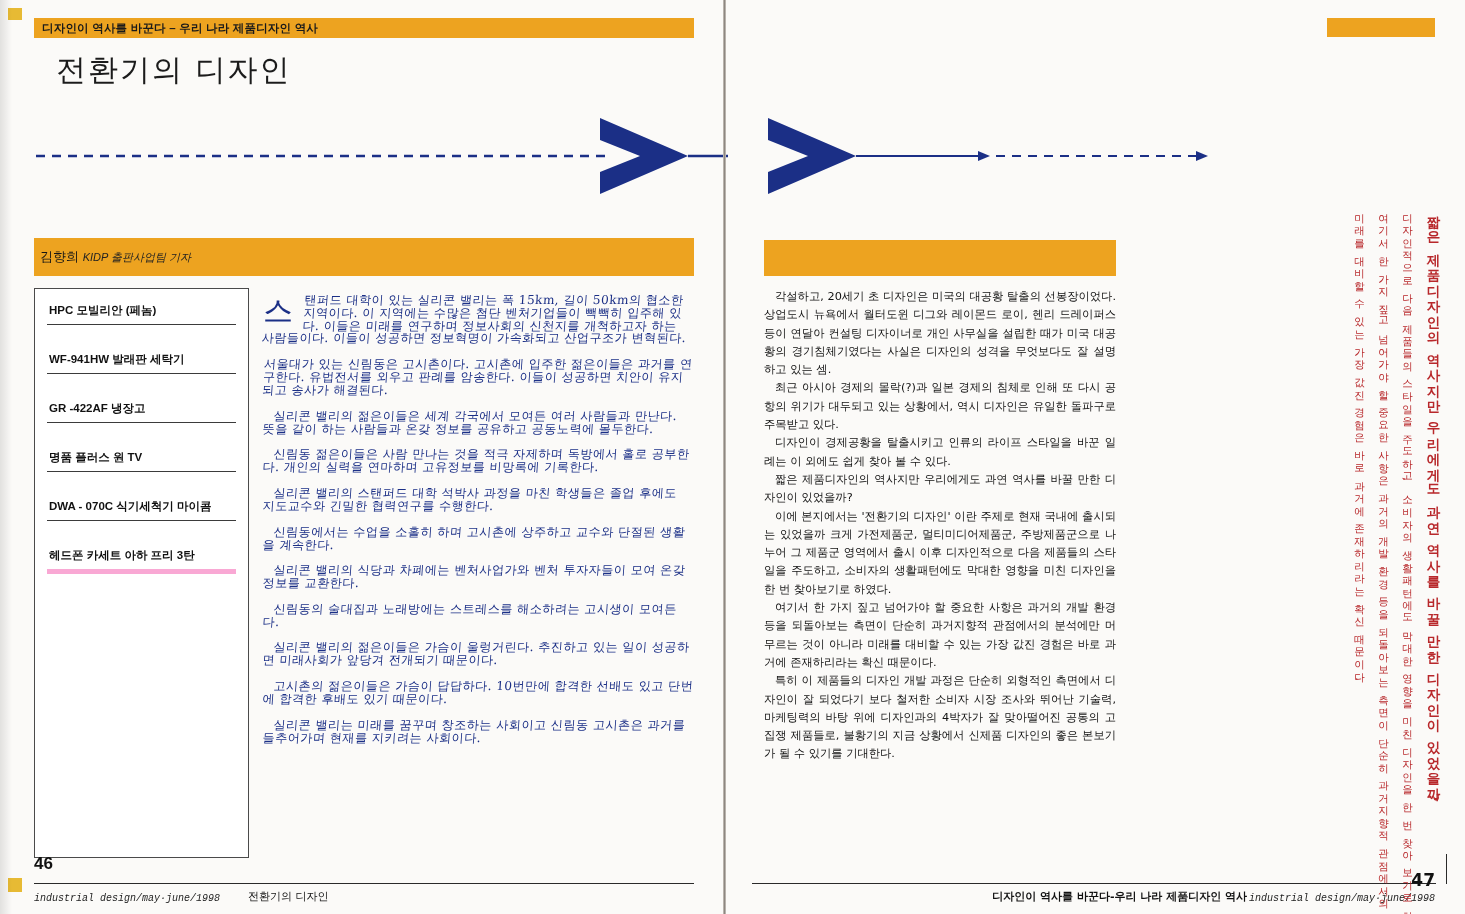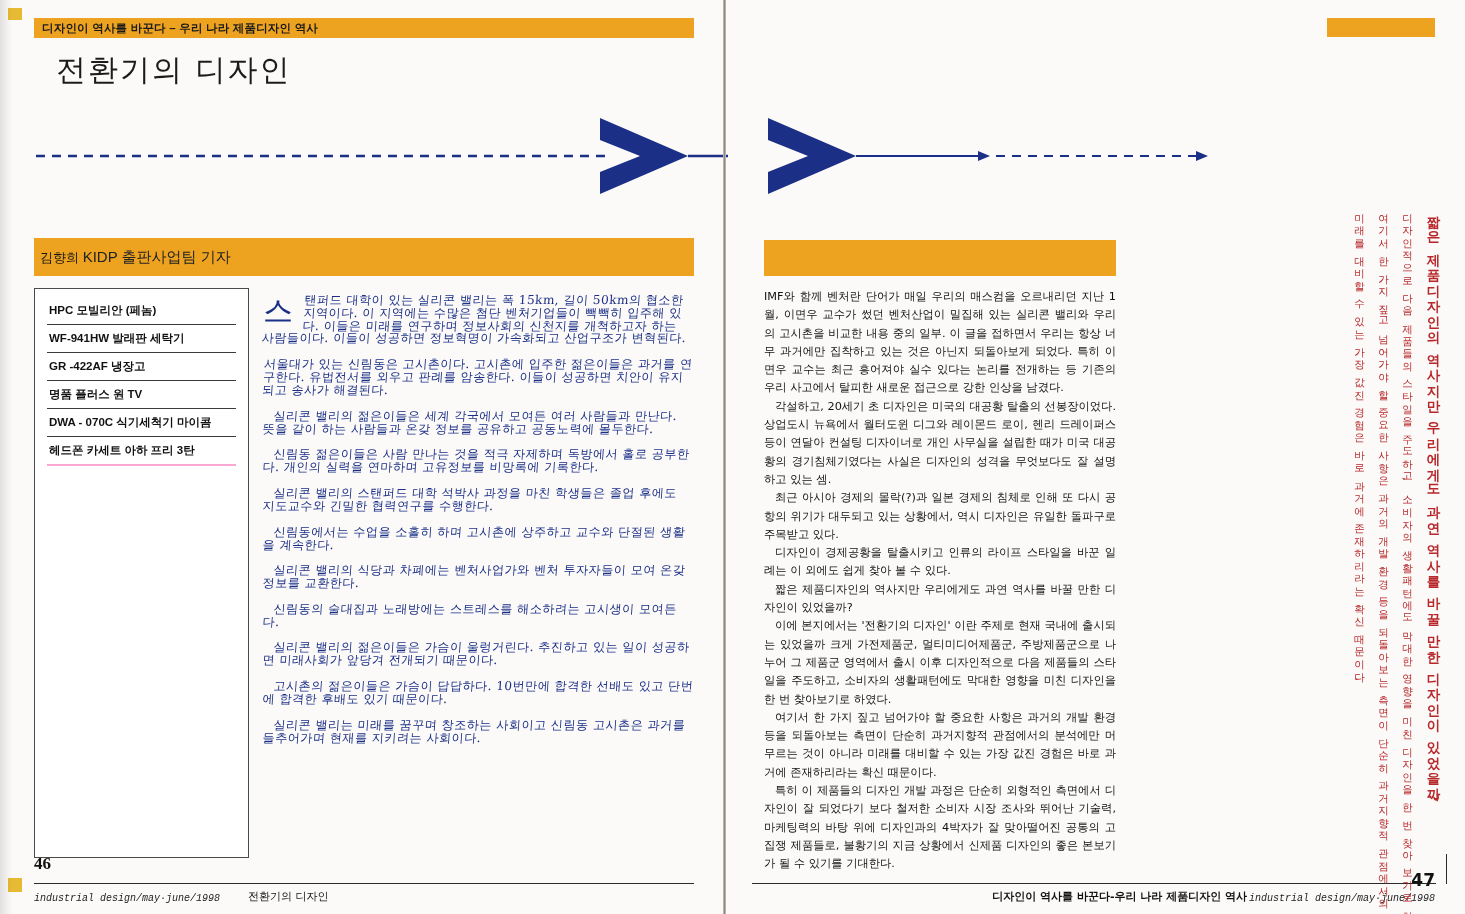--- a/index.html
+++ b/index.html
@@ -42,34 +42,34 @@
 
   
   .byline-bar {
     position: absolute; left: 34px; top: 238px; width: 660px; height: 38px;
     background: #eda320;
   }
   .byline {
     position: absolute; left: 40px; top: 248px;
     font-size: 13px; color: #151515;
   }
-  .byline .sub { font-size: 15px; color: #222; }
+  .byline .sub { font-size: 11px; color: #222; font-style: italic; }
 
   
   .product-box {
     position: absolute; left: 34px; top: 288px; width: 215px; height: 570px;
     border: 1px solid #4a4a4a; background: #fff;
     padding: 14px 12px 0 12px;
   }
   .product-item {
     font-size: 11.5px; font-weight: bold; color: #111;
-    padding: 0 2px 6px 2px; margin-bottom: 6px;
+    padding: 0 2px 6px 2px; margin-bottom: 27px;
     border-bottom: 1px solid #3b3b3b;
   }
-  .product-item:last-child { border-bottom: 2px solid #f9a8d4; }
+  .product-item:last-child { border-bottom: 5px solid #f9a8d4; }
 
   
   .hand-col {
     position: absolute; left: 263px; top: 294px; width: 430px;
   }
   .hand-drop {
     float: left; width: 34px; height: 34px; margin: 2px 6px 0 0;
     font-family: "DejaVu Serif", serif; font-size: 30px; color: #1b2f86;
     line-height: 1;
   }
@@ -122,21 +122,21 @@
   
   .foot-rule {
     position: absolute; left: 34px; bottom: 30px; width: 660px; height: 1px; background: #2a2a2a;
   }
   .foot-rule-r {
     position: absolute; left: 28px; bottom: 30px; width: 684px; height: 1px; background: #2a2a2a;
   }
   .folio-l {
     position: absolute; left: 34px; bottom: 40px;
     font-size: 17px; font-weight: bold; color: #111;
-    font-family: Liberation Serif, serif;
+    font-family: Liberation Sans, sans-serif;
   }
   .folio-r {
     position: absolute; right: 30px; bottom: 24px;
     font-size: 17px; font-weight: bold; color: #111;
     font-family: "DejaVu Sans", sans-serif;
   }
   .run-l {
     position: absolute; left: 34px; bottom: 10px;
     font-family: "Liberation Mono", monospace; font-size: 10px; color: #222;
     font-style: italic;
@@ -222,21 +222,20 @@
     <div class="run-l">industrial design/may·june/1998</div>
     <div class="run-l2">전환기의  디자인</div>
   </div>
 
   <div class="page page-right">
 
     <div class="orange-tab-right"></div>
     <div class="orange-block-right"></div>
 
     <div class="body-col">
-      <p class="first">IMF와 함께 벤처란 단어가 매일 우리의 매스컴을 오르내리던 지난 1월, 이면우 교수가 썼던 벤처산업이 밀집해 있는 실리콘 밸리와 우리의 고시촌을 비교한 내용 중의 일부. 이 글을 접하면서 우리는 항상 너무 과거에만 집착하고 있는 것은 아닌지 되돌아보게 되었다. 특히 이면우 교수는 최근 흥어져야 실수 있다는 논리를 전개하는 등 기존의 우리 사고에서 탈피한 새로운 접근으로 강한 인상을 남겼다.</p>
       <p>각설하고, 20세기 초 디자인은 미국의 대공황 탈출의 선봉장이었다. 상업도시 뉴욕에서 월터도윈 디그와 레이몬드 로이, 헨리 드레이퍼스 등이 연달아 컨설팅 디자이너로 개인 사무실을 설립한 때가 미국 대공황의 경기침체기였다는 사실은 디자인의 성격을 무엇보다도 잘 설명하고 있는 셈.</p>
       <p>최근 아시아 경제의 몰락(?)과 일본 경제의 침체로 인해 또 다시 공항의 위기가 대두되고 있는 상황에서, 역시 디자인은 유일한 돌파구로 주목받고 있다.</p>
       <p>디자인이 경제공황을 탈출시키고 인류의 라이프 스타일을 바꾼 일례는 이 외에도 쉽게 찾아 볼 수 있다.</p>
       <p>짧은 제품디자인의 역사지만 우리에게도 과연 역사를 바꿀 만한 디자인이 있었을까?</p>
       <p>이에 본지에서는 '전환기의 디자인' 이란 주제로 현재 국내에 출시되는 있었을까 크게 가전제품군, 멀티미디어제품군, 주방제품군으로 나누어 그 제품군 영역에서 출시 이후 디자인적으로 다음 제품들의 스타일을 주도하고, 소비자의 생활패턴에도 막대한 영향을 미친 디자인을 한 번 찾아보기로 하였다.</p>
       <p>여기서 한 가지 짚고 넘어가야 할 중요한 사항은 과거의 개발 환경 등을 되돌아보는 측면이 단순히 과거지향적 관점에서의 분석에만 머무르는 것이 아니라 미래를 대비할 수 있는 가장 값진 경험은 바로 과거에 존재하리라는 확신 때문이다.</p>
       <p>특히 이 제품들의 디자인 개발 과정은 단순히 외형적인 측면에서 디자인이 잘 되었다기 보다 철저한 소비자 시장 조사와 뛰어난 기술력, 마케팅력의 바탕 위에 디자인과의 4박자가 잘 맞아떨어진 공통의 고집쟁 제품들로, 불황기의 지금 상황에서 신제품 디자인의 좋은 본보기가 될 수 있기를 기대한다.</p>
     </div>
 
     <div class="vert-wrap">

